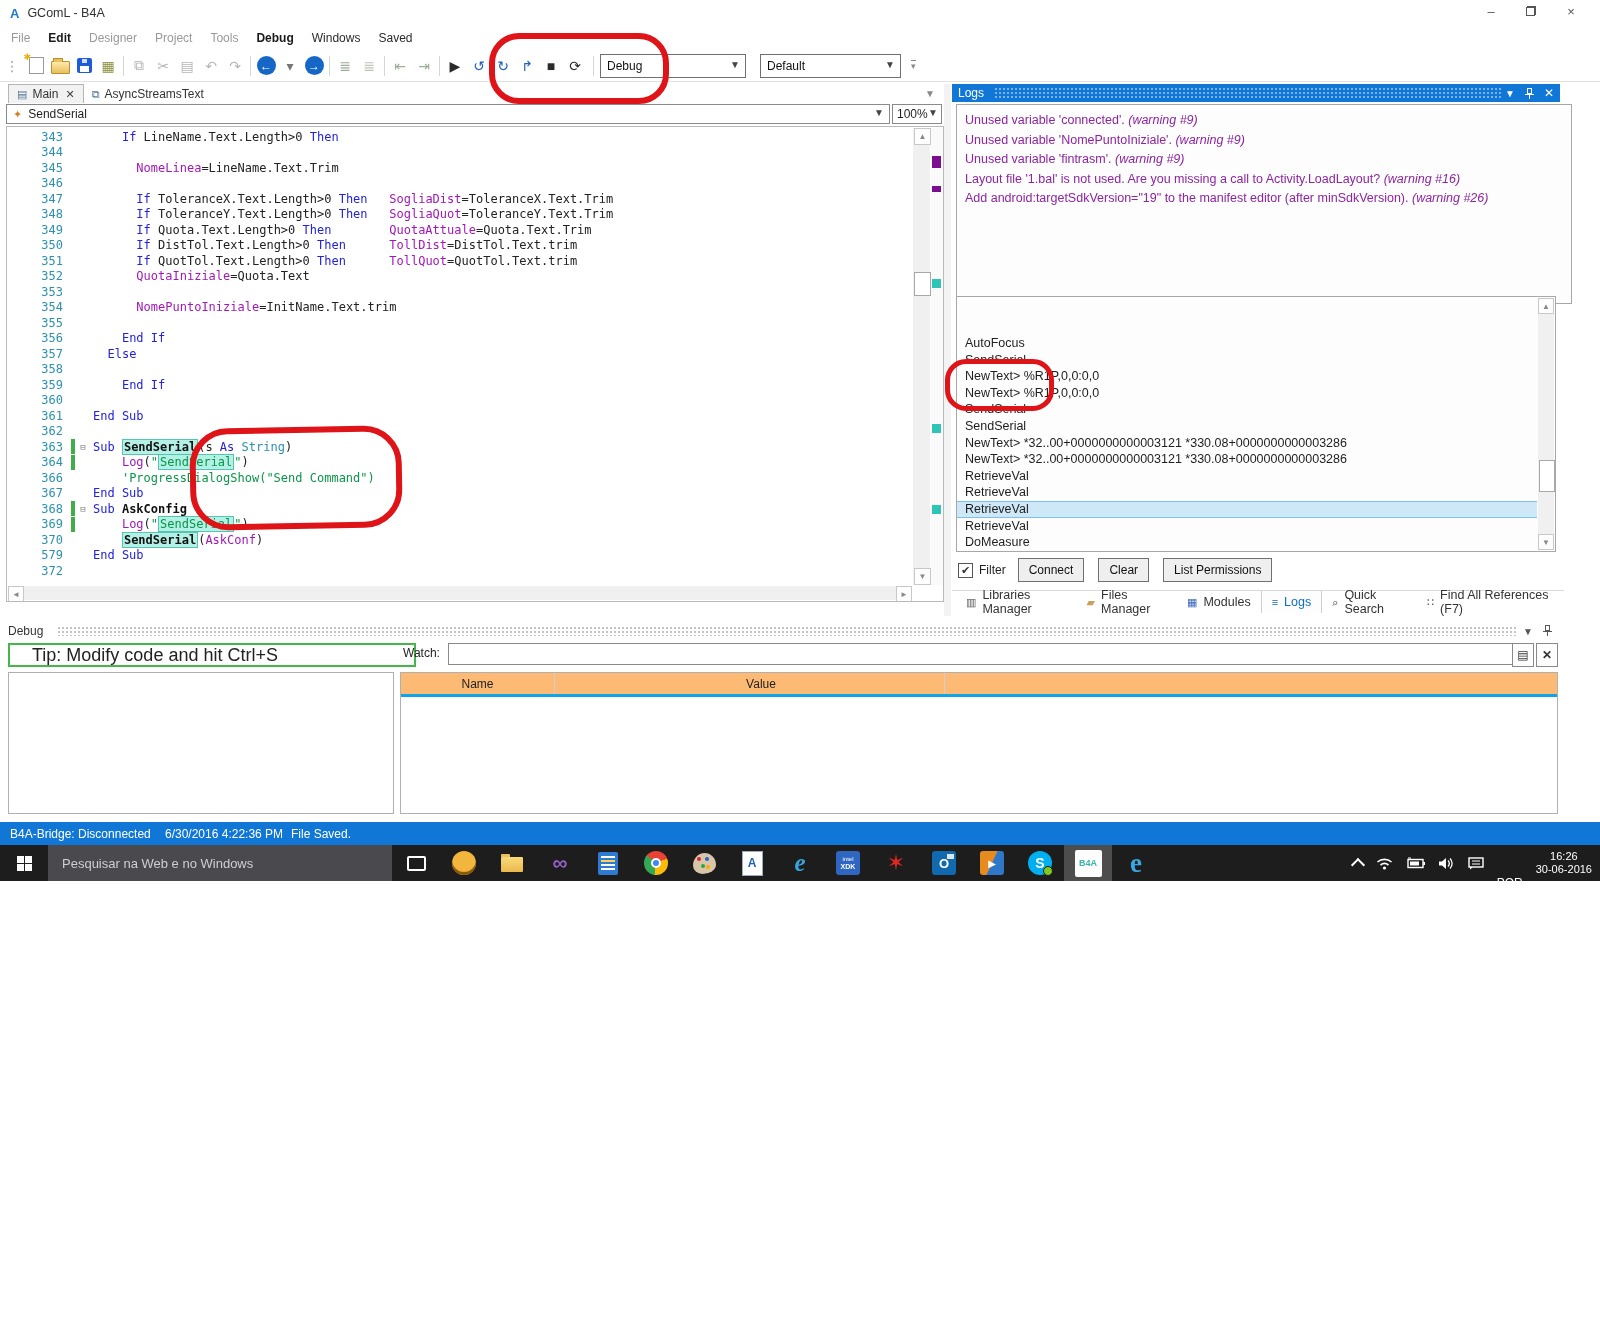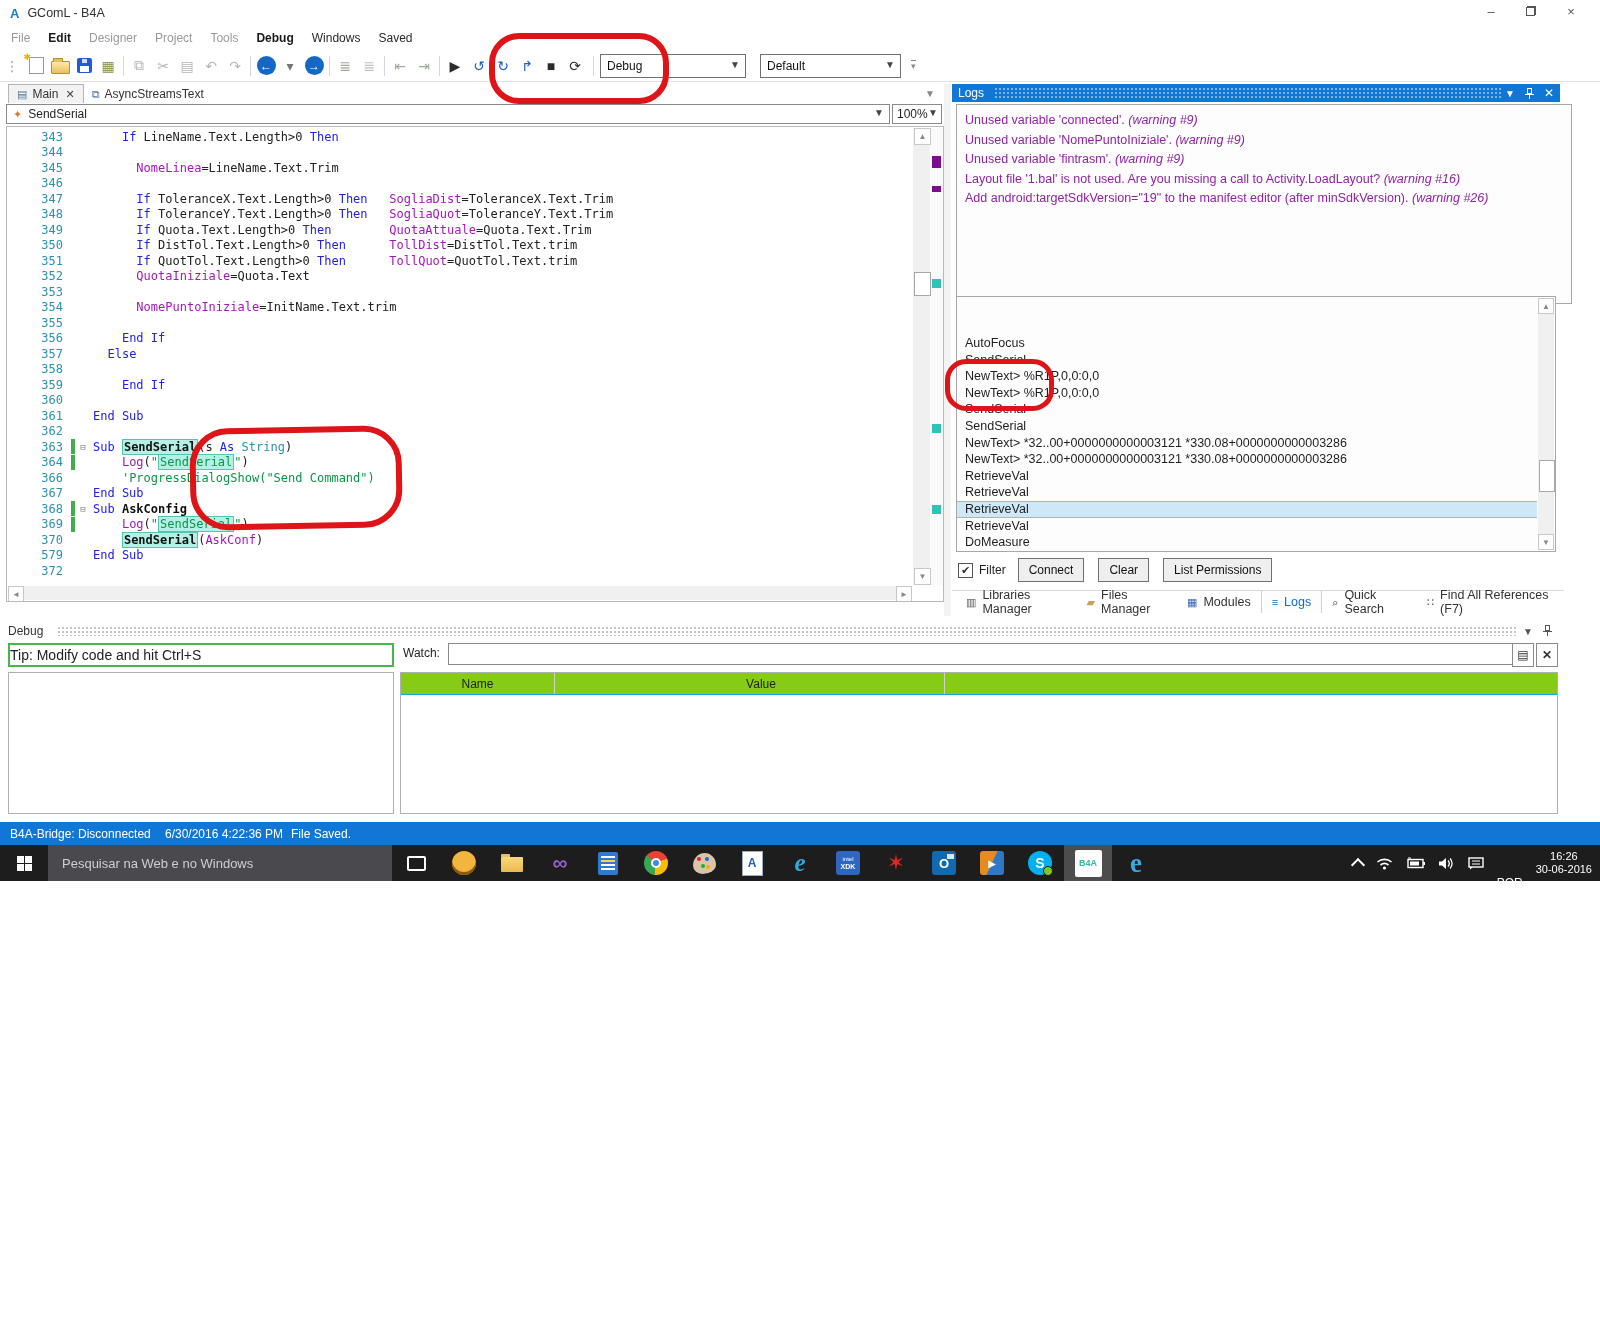--- a/index.html
+++ b/index.html
@@ -97,27 +97,27 @@
   .logtabs{position:absolute;left:0;top:506px;width:608px;height:22px;display:flex;align-items:stretch;border-top:1px solid #d9d9d9;padding-left:4px;}
   .ltab{display:flex;align-items:center;gap:6px;padding:0 10px;color:#333;font-size:12.5px;}
   .ltab .lticon{font-size:11px;}
   .ltab.active{background:#fdfdfd;border-left:1px solid #cfcfcf;border-right:1px solid #cfcfcf;color:#0f6ebd;}
   
   .debugpanel{position:absolute;left:0;top:620px;width:1600px;height:198px;}
   .dbghead{position:absolute;left:0;top:2px;width:1600px;height:18px;display:flex;align-items:center;color:#333;}
   .dbghead .ttl{padding:0 8px;flex:none;}
   .dotsgray{flex:1;height:10px;margin:0 6px;background-image:radial-gradient(#c4c4c4 0.8px,transparent 1px);background-size:4px 4px;}
   .dbgicons{display:flex;gap:10px;align-items:center;padding-right:48px;color:#555;font-size:10px;}
-  .tipbox{position:absolute;left:8px;top:23px;width:382px;height:20px;border:2px solid #45b649;background:#fff;display:flex;align-items:center;padding-left:0;font-size:14px;color:#222;}
+  .tipbox{position:absolute;left:8px;top:23px;width:382px;height:20px;border:2px solid #45b649;background:#fff;display:flex;align-items:center;padding-left:22px;font-size:18px;color:#222;}
   .dbgleftbox{position:absolute;left:8px;top:52px;width:384px;height:140px;border:1px solid #b0b0b0;background:#fff;}
   .watchlbl{position:absolute;left:403px;top:26px;color:#222;}
   .watchinput{position:absolute;left:448px;top:23px;width:1056px;height:20px;border:1px solid #8a8a8a;background:#fff;font-family:"Liberation Sans",sans-serif;font-size:12px;padding:0 4px;box-sizing:content-box;}
   .wbtn{position:absolute;top:23px;width:20px;height:22px;border:1px solid #8a8a8a;background:#fdfdfd;display:flex;align-items:center;justify-content:center;color:#333;font-size:12px;}
   .watchtable{position:absolute;left:400px;top:52px;width:1156px;height:140px;border:1px solid #b0b0b0;background:#fff;}
-  .wthead{position:absolute;left:0;top:0;width:100%;height:21px;background:#84cc16;border-bottom:1px solid #0ea5e9;}
+  .wthead{position:absolute;left:0;top:0;width:100%;height:21px;background:#fdba74;border-bottom:3px solid #0ea5e9;}
   .wth{position:absolute;top:0;height:21px;display:flex;align-items:center;justify-content:center;color:#222;}
   .wthsep{position:absolute;top:0;width:1px;height:21px;background:#d0d0d0;}
   
   .statusbar{position:absolute;left:0;top:822px;width:1600px;height:23px;background:#1177d7;color:#fff;display:flex;align-items:center;}
   .statusbar .s1{margin-left:10px;}
   .statusbar .s2{position:absolute;left:165px;}
   .statusbar .s3{position:absolute;left:291px;}
   
   .taskbar{position:absolute;left:0;top:845px;width:1600px;height:36px;background:#1d1d1d;display:flex;align-items:center;}
   .startbtn{width:48px;height:36px;display:flex;align-items:center;justify-content:center;flex:none;}

